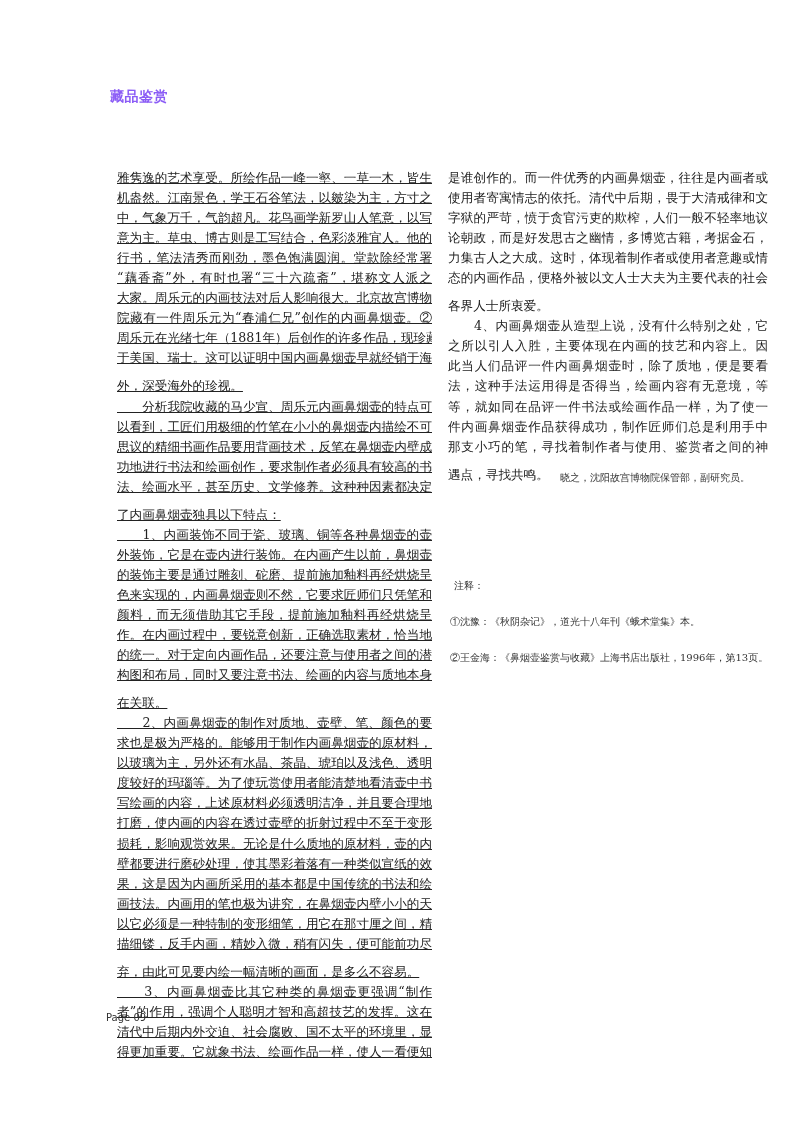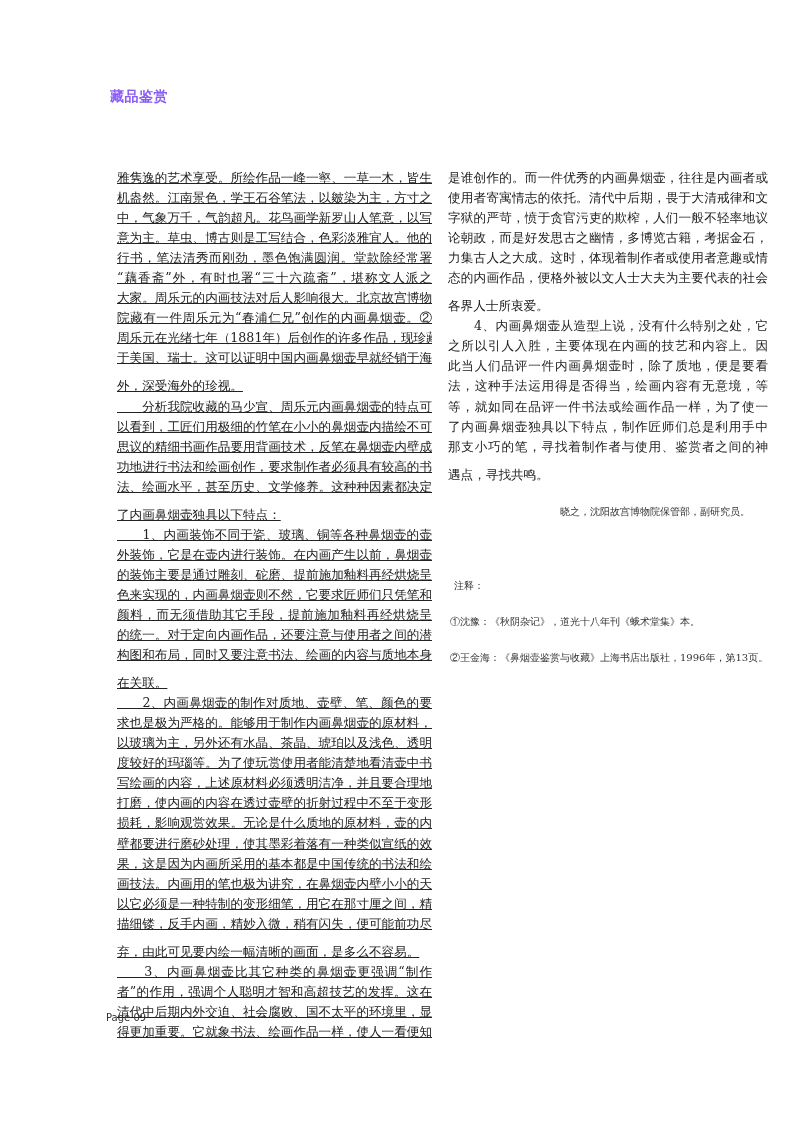--- a/index.html
+++ b/index.html
@@ -6,21 +6,21 @@
   body { width:794px; height:1123px; background:#ffffff; position:relative; overflow:hidden;
          font-family:"DejaVu Serif","Liberation Serif",serif; color:#222; }
   .header { position:absolute; left:110px; top:64px; font-family:"DejaVu Sans","Liberation Sans",sans-serif;
             font-weight:bold; font-size:14px; color:#8b5cf6; letter-spacing:0.5px;margin-top:24px; }
   .col { position:absolute; top:168px; }
   .col-left { left:117px; width:315px;text-decoration:underline; }
   .col-right { left:448px; width:320px; }
   .line { height:20.05px; line-height:20px; font-size:12.6px; white-space:nowrap; text-align:justify;
           text-align-last:justify; overflow:hidden; }
   .line.last { text-align-last:left;margin-top:8px; }
-  .sig { position:absolute; left:548px; top:505px; font-size:10px; color:#333; white-space:nowrap;padding-left:12px; }
+  .sig { position:absolute; left:548px; top:471px; font-size:10px; color:#333; white-space:nowrap;padding-left:12px; }
   .notes { position:absolute; left:450px; top:558px; font-size:10px; color:#333; }
   .notes div { height:16px; line-height:16px; white-space:nowrap;margin-top:20px; }
   .pagenum { position:absolute; left:106px; top:1012px; font-family:"DejaVu Sans","Liberation Sans",sans-serif;
              font-size:10px; color:#333; }
 </style>
 </head>
 <body>
 
 <div class="header">藏品鉴赏</div>
 
@@ -40,20 +40,21 @@
     <div class="line">以看到，工匠们用极细的竹笔在小小的鼻烟壶内描绘不可</div>
     <div class="line">思议的精细书画作品要用背画技术，反笔在鼻烟壶内壁成</div>
     <div class="line">功地进行书法和绘画创作，要求制作者必须具有较高的书</div>
     <div class="line">法、绘画水平，甚至历史、文学修养。这种种因素都决定</div>
     <div class="line last">了内画鼻烟壶独具以下特点：</div>
     <div class="line">　　1、内画装饰不同于瓷、玻璃、铜等各种鼻烟壶的壶</div>
     <div class="line">外装饰，它是在壶内进行装饰。在内画产生以前，鼻烟壶</div>
     <div class="line">的装饰主要是通过雕刻、砣磨、提前施加釉料再经烘烧呈</div>
     <div class="line">色来实现的，内画鼻烟壶则不然，它要求匠师们只凭笔和</div>
     <div class="line">颜料，而无须借助其它手段，提前施加釉料再经烘烧呈</div>
+    <div class="line">作。在内画过程中，要锐意创新，正确选取素材，恰当地</div>
     <div class="line">的统一。对于定向内画作品，还要注意与使用者之间的潜</div>
     <div class="line">构图和布局，同时又要注意书法、绘画的内容与质地本身</div>
     <div class="line last">在关联。</div>
     <div class="line">　　2、内画鼻烟壶的制作对质地、壶壁、笔、颜色的要</div>
     <div class="line">求也是极为严格的。能够用于制作内画鼻烟壶的原材料，</div>
     <div class="line">以玻璃为主，另外还有水晶、茶晶、琥珀以及浅色、透明</div>
     <div class="line">度较好的玛瑙等。为了使玩赏使用者能清楚地看清壶中书</div>
     <div class="line">写绘画的内容，上述原材料必须透明洁净，并且要合理地</div>
     <div class="line">打磨，使内画的内容在透过壶壁的折射过程中不至于变形</div>
     <div class="line">损耗，影响观赏效果。无论是什么质地的原材料，壶的内</div>
@@ -74,21 +75,21 @@
     <div class="line">字狱的严苛，愤于贪官污吏的欺榨，人们一般不轻率地议</div>
     <div class="line">论朝政，而是好发思古之幽情，多博览古籍，考据金石，</div>
     <div class="line">力集古人之大成。这时，体现着制作者或使用者意趣或情</div>
     <div class="line">态的内画作品，便格外被以文人士大夫为主要代表的社会</div>
     <div class="line last">各界人士所衷爱。</div>
     <div class="line">　　4、内画鼻烟壶从造型上说，没有什么特别之处，它</div>
     <div class="line">之所以引人入胜，主要体现在内画的技艺和内容上。因</div>
     <div class="line">此当人们品评一件内画鼻烟壶时，除了质地，便是要看</div>
     <div class="line">法，这种手法运用得是否得当，绘画内容有无意境，等</div>
     <div class="line">等，就如同在品评一件书法或绘画作品一样，为了使一</div>
-    <div class="line">了内画鼻烟壶独具以下特点，制作匠师们总是利用手中</div>
+    <div class="line">件内画鼻烟壶作品获得成功，制作匠师们总是利用手中</div>
     <div class="line">那支小巧的笔，寻找着制作者与使用、鉴赏者之间的神</div>
     <div class="line last">遇点，寻找共鸣。</div>
   </div>
 
 <div class="sig">晓之，沈阳故宫博物院保管部，副研究员。</div>
 
 <div class="notes">
   <div style="padding-left:4px">注释：</div>
   <div>①沈豫：《秋阴杂记》，道光十八年刊《蛾术堂集》本。</div>
   <div>②王金海：《鼻烟壶鉴赏与收藏》上海书店出版社，1996年，第13页。</div>

